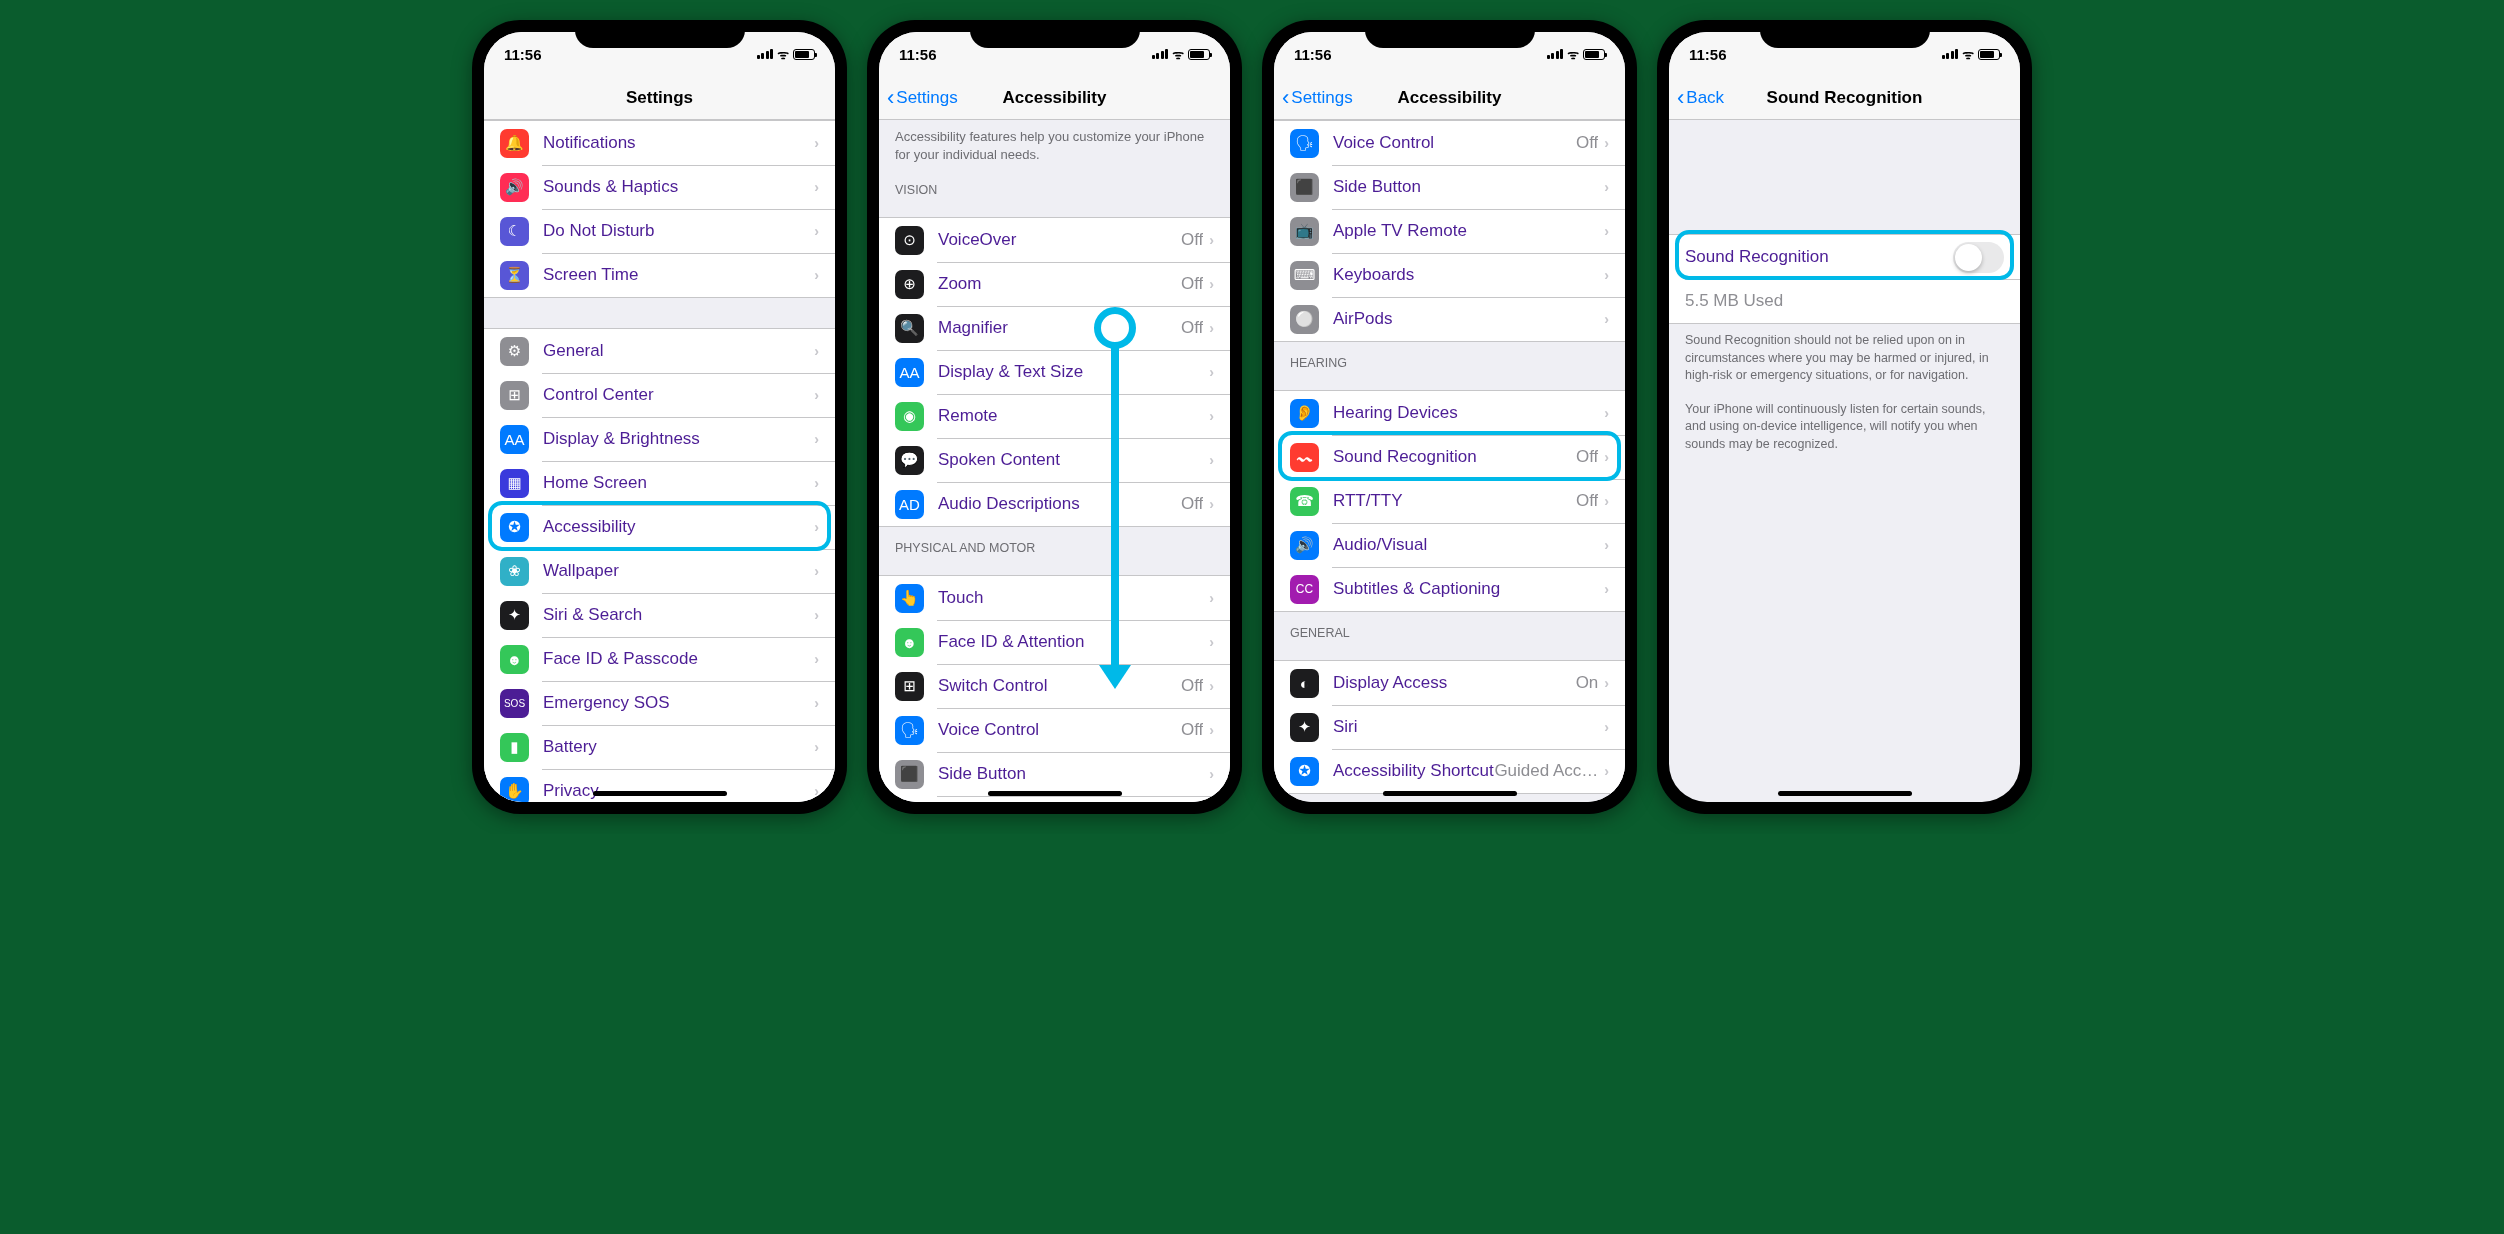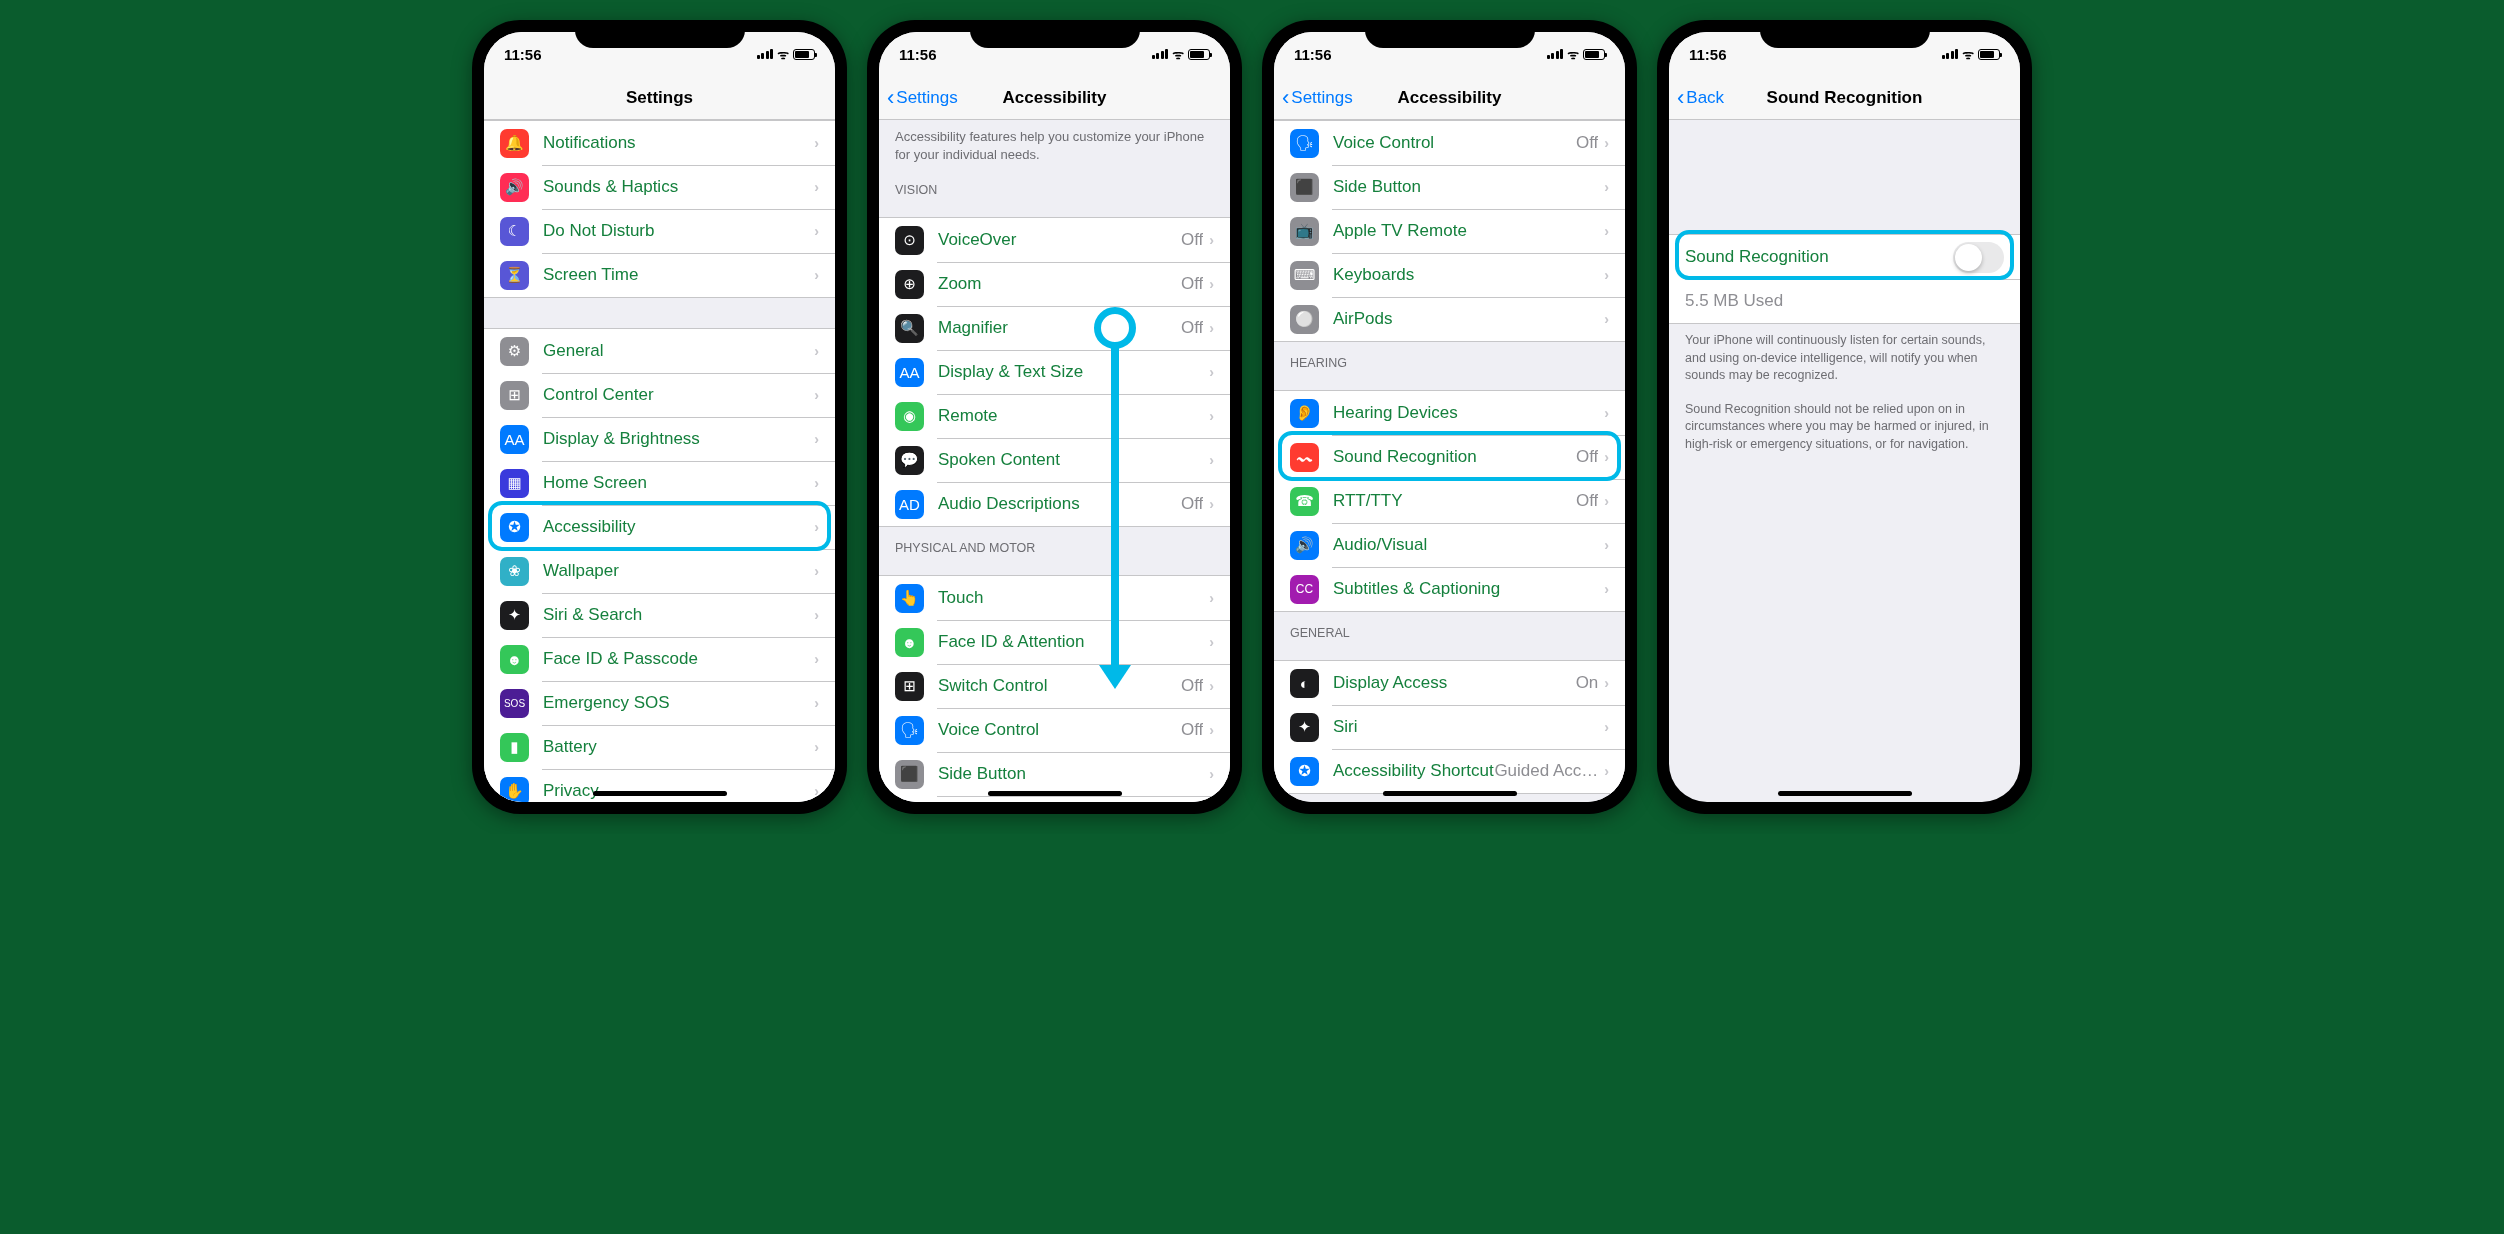--- a/index.html
+++ b/index.html
@@ -29,21 +29,21 @@
   
   .section-header { padding: 14px 16px 20px; font-size: 12.5px; color: #6d6d72; text-transform: uppercase; }
   .section-desc { padding: 8px 16px 6px; font-size: 13px; color: #6d6d72; line-height:1.35; }
   .section-gap { height: 30px; }
   
   .cell-group { background:#fff; border-top:0.5px solid #c6c6c8; border-bottom:0.5px solid #c6c6c8; }
   .cell { display:flex; align-items:center; height:44px; padding:0 16px 0 16px; position:relative; cursor:pointer; }
   .cell + .cell::before { content:""; position:absolute; top:0; left:58px; right:0; height:0.5px; background:#c6c6c8;}
   .cell.noicon + .cell.noicon::before { left:16px; }
   .icon { width:29px; height:29px; border-radius:7px; display:flex; align-items:center; justify-content:center; font-size:16px; color:#fff; margin-right:14px; flex-shrink:0; font-weight:500;}
-  .label { flex:1; font-size:17px; color:#15803d; white-space:nowrap; overflow:hidden; text-overflow:ellipsis;}
+  .label { flex:1; font-size:17px; color:#4c1d95; white-space:nowrap; overflow:hidden; text-overflow:ellipsis;}
   .value { font-size:17px; color:#8e8e93; margin-right:6px; white-space:nowrap; overflow:hidden; text-overflow:ellipsis; max-width:110px;}
   .chevron { color:#c7c7cc; font-size:14px; font-weight:600;}
   
   .highlight-ring { border:4px solid #00b9e8; border-radius:14px; position:absolute; pointer-events:none; z-index:50;}
   
   .arrow-overlay { position:absolute; pointer-events:none; z-index:60; }
   .arrow-circle { width:42px; height:42px; border:7px solid #00b9e8; border-radius:50%; background:#fff; position:absolute;}
   .arrow-shaft { position:absolute; width:8px; background:#00b9e8; }
   .arrow-head { position:absolute; width:0; height:0; border-left:16px solid transparent; border-right:16px solid transparent; border-top:24px solid #00b9e8; }
   
@@ -421,19 +421,19 @@
         <div class="cell noicon">
           <div class="label">Sound Recognition</div>
           <div class="switch">
               <div class="switch-knob"></div>
             </div>
         </div>
         <div class="cell noicon" style="color:#8e8e93">
           <div class="label" style="color:#8e8e93">5.5 MB Used</div>
         </div>
       </div>
+      <div class="desc-text">Sound Recognition should not be relied upon on in circumstances where you may be harmed or injured, in high-risk or emergency situations, or for navigation.</div>
       <div class="desc-text">Your iPhone will continuously listen for certain sounds, and using on-device intelligence, will notify you when sounds may be recognized.</div>
-      <div class="desc-text">Sound Recognition should not be relied upon on in circumstances where you may be harmed or injured, in high-risk or emergency situations, or for navigation.</div>
       <div class="highlight-ring" style="left:6px; top:22px; right:6px; height:50px;"></div>
     </div>
     <div class="home-indicator"></div>
   </div>
 </div>
 
 </body></html>

